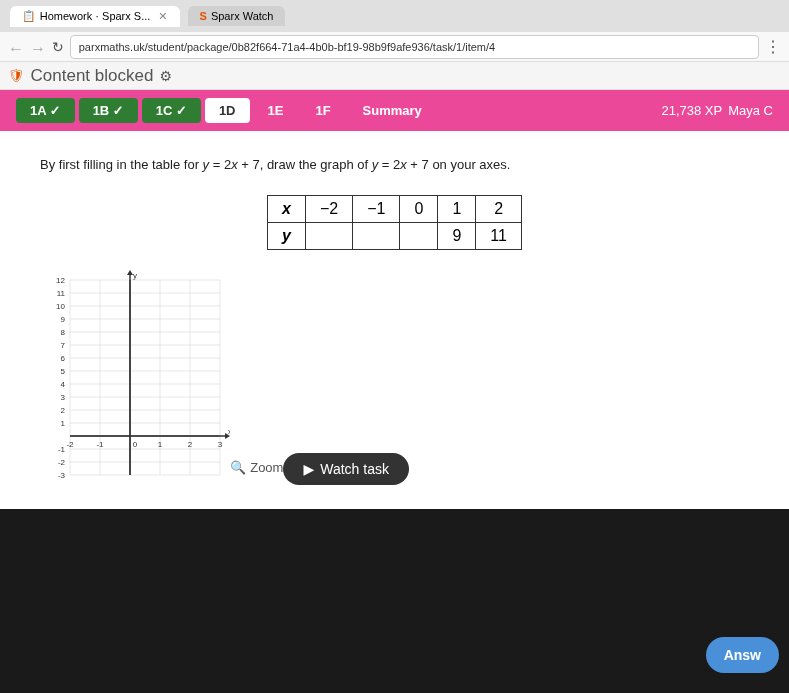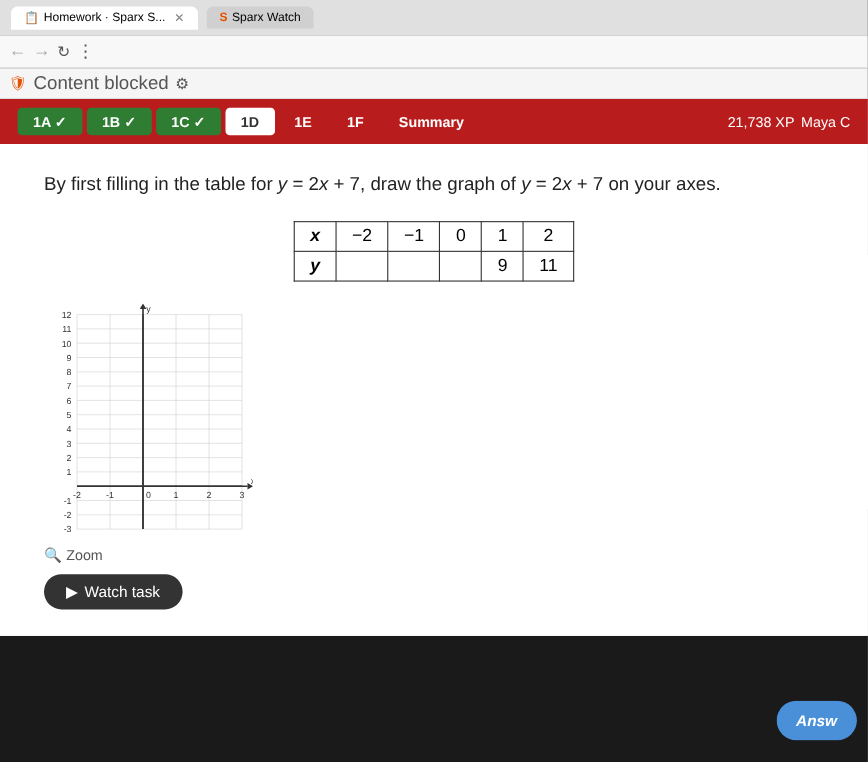--- a/index.html
+++ b/index.html
@@ -69,21 +69,21 @@
 
     
     .main-content {
       background: white;
       width: 100%;
       flex: 1;
     }
 
     
     .nav-bar {
-      background: #b91c1c;
+      background: #ec4899;
       padding: 8px 16px;
       display: flex;
       align-items: center;
       justify-content: space-between;
     }
     .nav-tabs {
       display: flex;
       gap: 4px;
       align-items: center;
     }
@@ -115,21 +115,21 @@
       gap: 6px;
       justify-content: flex-end;
     }
 
     
     .question-area {
       background: white;
       padding: 24px 40px;
     }
     .question-text {
-      font-size: 17px;
+      font-size: 13px;
       color: #222;
       margin-bottom: 20px;
       line-height: 1.5;
     }
 
     
     .eq-table {
       border-collapse: collapse;
       margin: 0 auto 20px auto;
       font-size: 16px;
@@ -148,22 +148,22 @@
     .eq-table td.filled {
       background: white;
     }
     .eq-table td.given {
       background: white;
     }
 
     
     .graph-container {
       display: flex;
-      flex-direction: column;
-      align-items: flex-start;
+      flex-direction: row;
+      align-items: flex-end;
       margin-top: 10px;
     }
 
     .zoom-btn {
       display: flex;
       align-items: center;
       gap: 4px;
       color: #555;
       font-size: 13px;
       cursor: pointer;
@@ -187,21 +187,20 @@
       position: fixed;
       bottom: 20px;
       right: 10px;
       background: #4a90d9;
       color: white;
       border-radius: 20px;
       padding: 10px 18px;
       font-size: 14px;
       font-weight: bold;
       cursor: pointer;
-      font-style: italic;
     }
 
     .shield-icon {
       color: #e65100;
       font-size: 13px;
     }
 
     
     .graph-svg-container {
       position: relative;
@@ -221,20 +220,23 @@
   <div class="sparx-tab">
     <span style="color:#e65100;font-weight:bold;">S</span>
     <span>Sparx Watch</span>
   </div>
 </div>
 
 <div class="address-row">
   <span style="color:#aaa;font-size:16px;">←</span>
   <span style="color:#aaa;font-size:16px;">→</span>
   <span style="font-size:14px;color:#555;">↻</span>
+  <div class="url-bar">
+    <span>parxmaths.uk/student/package/0b82f664-71a4-4b0b-bf19-98b9f9afe936/task/1/item/4</span>
+  </div>
   <span style="font-size:16px;color:#555;">⋮</span>
 </div>
 
 <div class="address-row" style="background:#f5f5f5;height:28px;">
   <span class="shield-icon">🛡</span>
   <span class="content-blocked">Content blocked</span>
   <span style="color:#555;font-size:14px;">⚙</span>
 </div>
 
 <div class="main-content">

